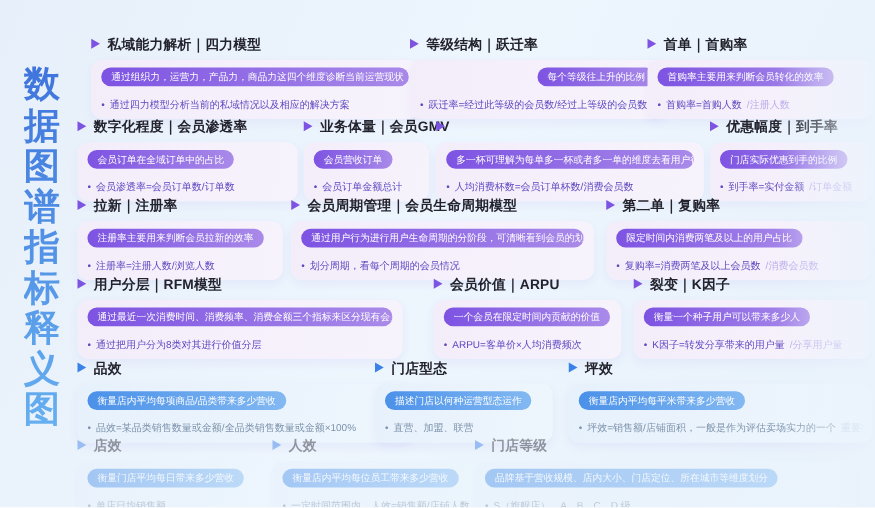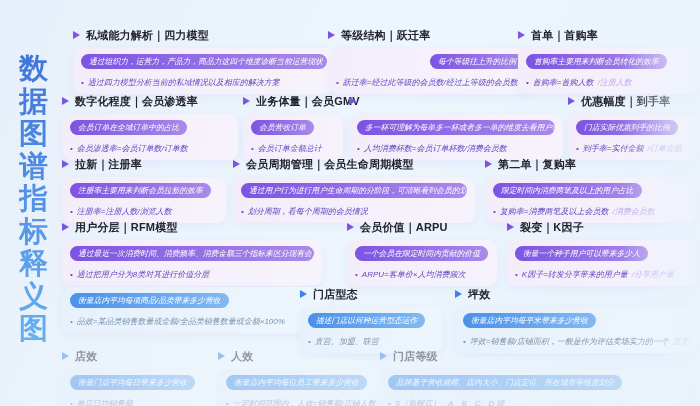--- a/index.html
+++ b/index.html
@@ -27,21 +27,20 @@
     width:0;height:0;flex:0 0 auto;
     border-left:7px solid #7d53e2;
     border-top:4.5px solid transparent;
     border-bottom:4.5px solid transparent;
   }
   .blue .marker{border-left-color:#3b82e8;}
   .card-title{font-size:11px;font-weight:700;color:#23232d;white-space:nowrap;letter-spacing:.2px;}
   .card-box{
     border-radius:9px;padding:6px 8px;overflow:hidden;
     box-shadow:0 3px 8px rgba(108,76,224,.06);
-    font-style:italic;
   }
   .purple .card-box{background:linear-gradient(100deg,#f3edfa 0%,#f7f3fc 100%);}
   .blue .card-box{background:linear-gradient(100deg,#e7f1fc 0%,#eef6fd 100%);}
   .pill{
     display:inline-block;max-width:100%;box-sizing:border-box;
     white-space:nowrap;overflow:hidden;
     font-size:7.8px;line-height:1.25;color:#ffffff;
     padding:2.5px 8px;border-radius:999px;margin-bottom:4px;
   }
   .purple .pill{background:linear-gradient(90deg,#7d53e2 0%,#a98ae9 100%);}
@@ -214,20 +213,24 @@
           <span class="marker"></span>
           <span class="card-title">裂变｜K因子</span>
         </div>
         <div class="card-box"><div class="pill">衡量一个种子用户可以带来多少人</div><div class="desc">
             <span class="dot">•</span>
             <span class="main">K因子=转发分享带来的用户量</span>
             <span class="light">/分享用户量</span>
           </div></div>
       </div>
       <div class="card blue" id="card-pinxiao">
+        <div class="card-header">
+          <span class="marker"></span>
+          <span class="card-title">品效</span>
+        </div>
         <div class="card-box"><div class="pill">衡量店内平均每项商品/品类带来多少营收</div><div class="desc">
             <span class="dot">•</span>
             <span class="main">品效=某品类销售数量或金额/全品类销售数量或金额×100%</span>
           </div></div>
       </div>
       <div class="card blue" id="card-xingtai">
         <div class="card-header">
           <span class="marker"></span>
           <span class="card-title">门店型态</span>
         </div>

